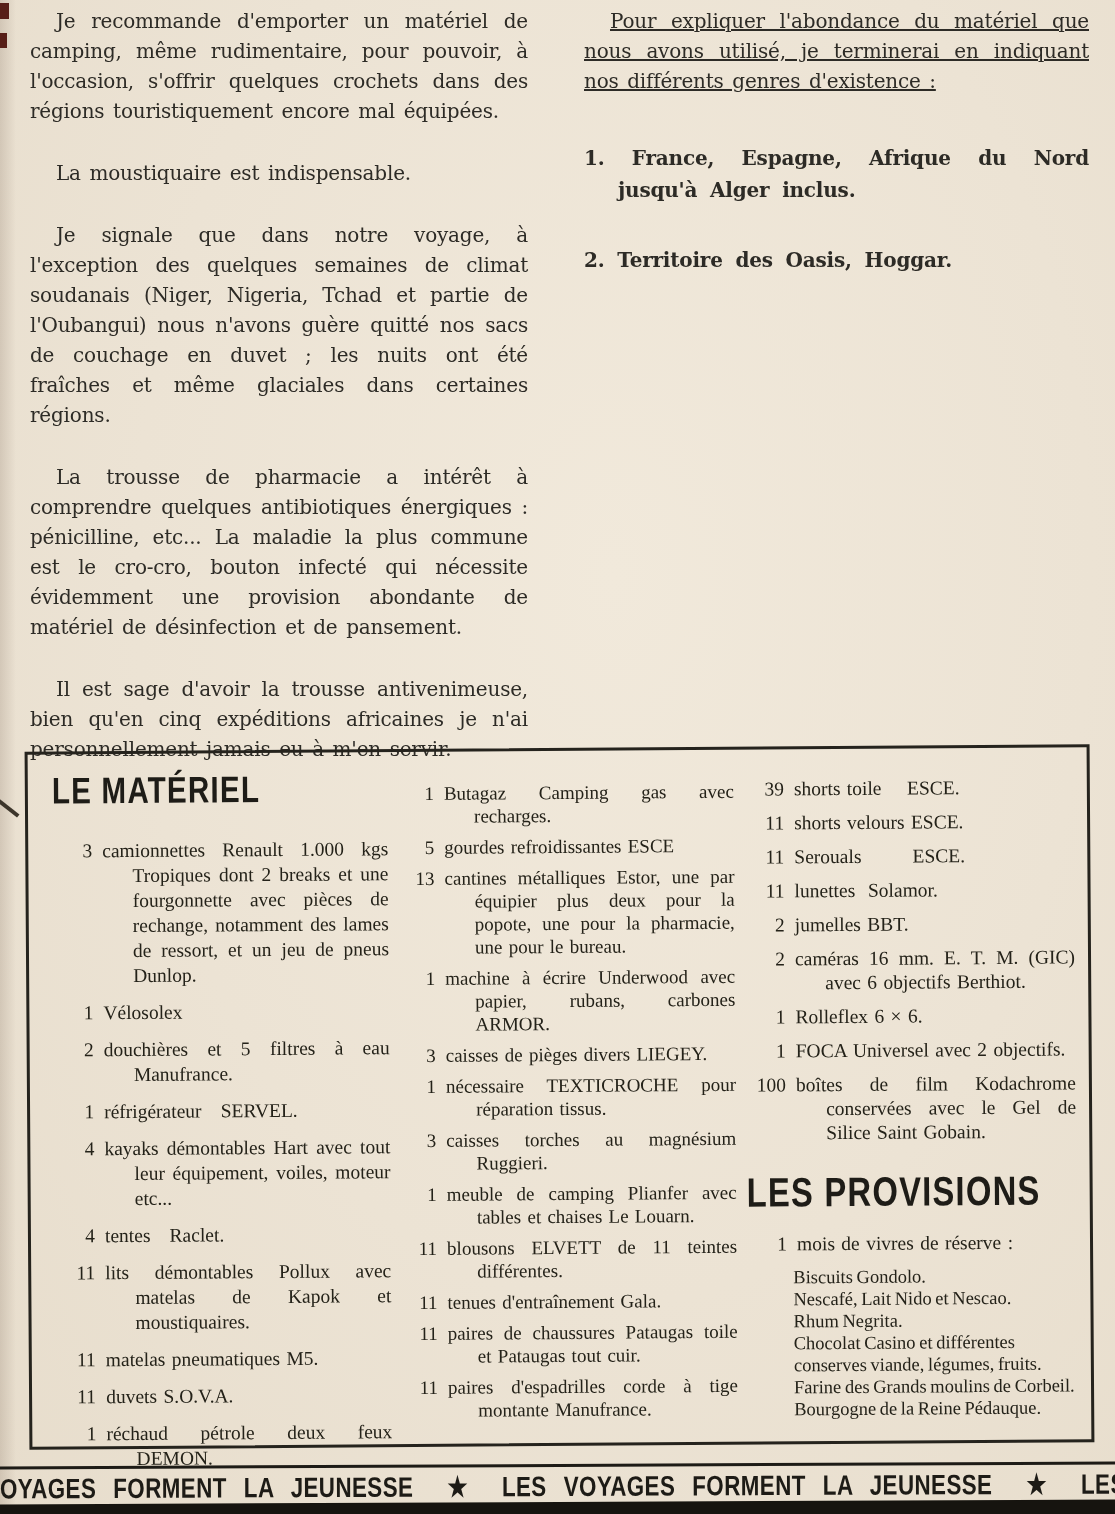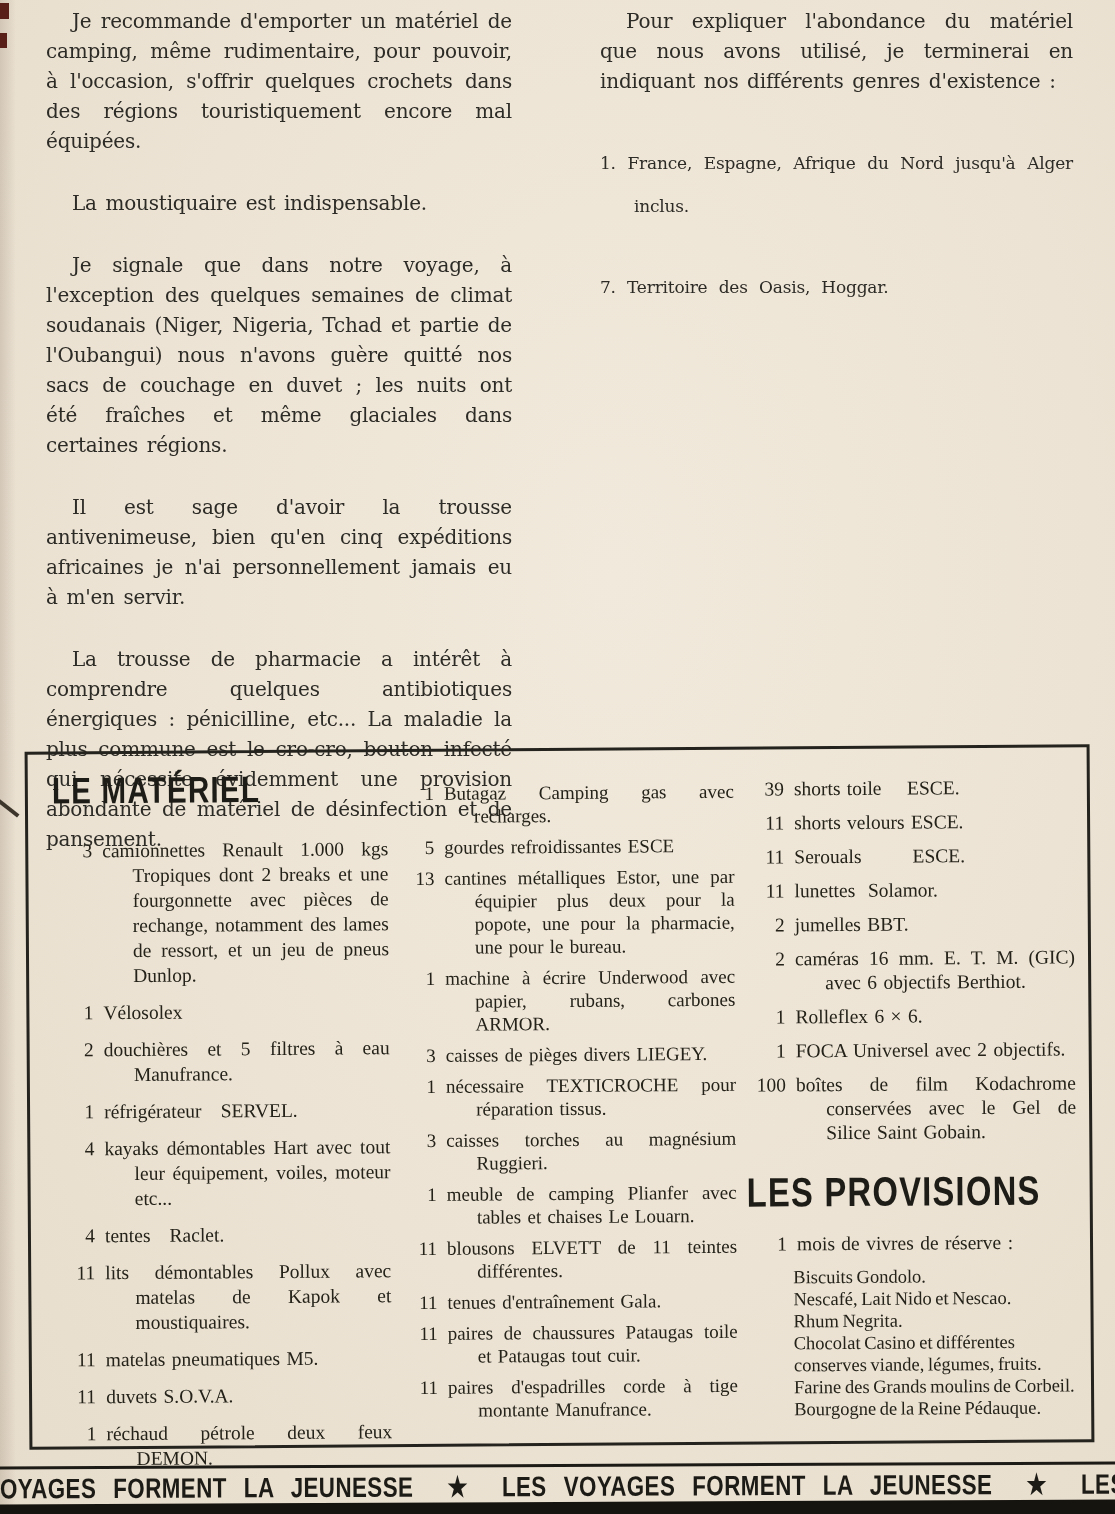--- a/index.html
+++ b/index.html
@@ -16,28 +16,28 @@
   .m1 { top:3px;  width:9px; height:16px; }
   .m2 { top:33px; width:7px; height:15px; }
   .edge-streak { position:absolute; left:-5px; top:806px; width:26px; height:4px;
     background:#3c352b; transform:rotate(38deg); }
 
   
   .artcol { position:absolute; top:6px; }
   .artcol.left  { left:30px;  width:498px; }
   .artcol.right { left:584px; width:505px; }
   .artcol p {
-    margin:0 16px 32px; font:20px/30px "DejaVu Serif", serif;
+    margin:0 0 32px; font:20px/30px "DejaVu Serif", serif;
     text-align:justify; text-indent:26px; word-spacing:2.5px; letter-spacing:-0.2px;
   }
   .artcol p.h {
-    font-weight:normal; font-size:17px; line-height:43px;
+    font-weight:bold; font-size:20px; line-height:32px;
     padding-left:34px; text-indent:-34px; word-spacing:6px; margin-bottom:38px;
   }
-  .artcol p.gap { margin-bottom:46px; }
+  .artcol p.gap { margin-bottom:46px;text-decoration:underline; }
   .artcol p.h.gap2 { margin-bottom:40px; }
 
   
   .box {
     position:absolute; left:27px; top:748px; width:1065px; height:698px;
     border:3px solid #25231d; box-sizing:border-box; transform:rotate(-0.4deg);
   }
   .bcol { position:absolute; top:30px; }
   .bcol.c1 { left:24px;  width:336px; top:16px; }
   .bcol.c2 { left:366px; width:340px; }
@@ -72,28 +72,28 @@
 <div class="page">
   <div class="left-shade"></div>
   <div class="edge-mark m1"></div>
   <div class="edge-mark m2"></div>
   <div class="edge-streak"></div>
 
   <div class="artcol left">
     <p>Je recommande d'emporter un matériel de camping, même rudimentaire, pour pouvoir, à l'occasion, s'offrir quelques crochets dans des régions touristiquement encore mal équipées.</p>
     <p>La moustiquaire est indispensable.</p>
     <p>Je signale que dans notre voyage, à l'exception des quelques semaines de climat soudanais (Niger, Nigeria, Tchad et partie de l'Oubangui) nous n'avons guère quitté nos sacs de couchage en duvet ; les nuits ont été fraîches et même glaciales dans certaines régions.</p>
+    <p>La trousse de pharmacie a intérêt à comprendre quelques antibiotiques énergiques : pénicilline, etc... La maladie la plus commune est le cro-cro, bouton infecté qui nécessite évidemment une provision abondante de matériel de désinfection et de pansement.</p>
     <p>Il est sage d'avoir la trousse antivenimeuse, bien qu'en cinq expéditions africaines je n'ai personnellement jamais eu à m'en servir.</p>
-    <p>La trousse de pharmacie a intérêt à comprendre quelques antibiotiques énergiques : pénicilline, etc... La maladie la plus commune est le cro-cro, bouton infecté qui nécessite évidemment une provision abondante de matériel de désinfection et de pansement.</p>
   </div>
 
   <div class="artcol right">
     <p class="gap">Pour expliquer l'abondance du matériel que nous avons utilisé, je terminerai en indiquant nos différents genres d'existence :</p>
     <p class="h">1. France, Espagne, Afrique du Nord jusqu'à Alger inclus.</p>
-    <p class="h gap2">7. Territoire des Oasis, Hoggar.</p>
+    <p class="h gap2">2. Territoire des Oasis, Hoggar.</p>
   </div>
 
   <div class="box">
 
     <div class="bcol c1">
       <div class="box-title">LE MATÉRIEL</div>
       <div class="item">
           <span class="qty">3</span>
           <span class="itxt">camionnettes Renault 1.000 kgs Tropiques dont 2 breaks et une fourgonnette avec pièces de rechange, notamment des lames de ressort, et un jeu de pneus Dunlop.</span>
         </div>

